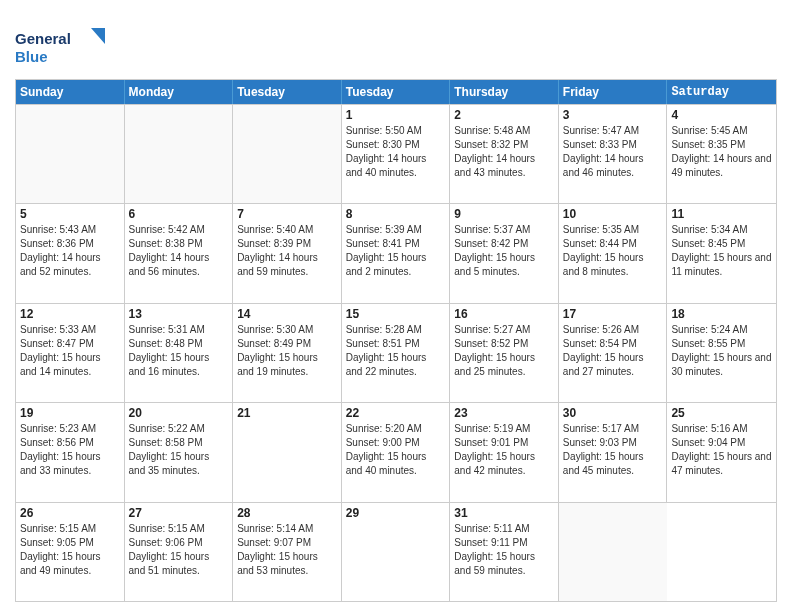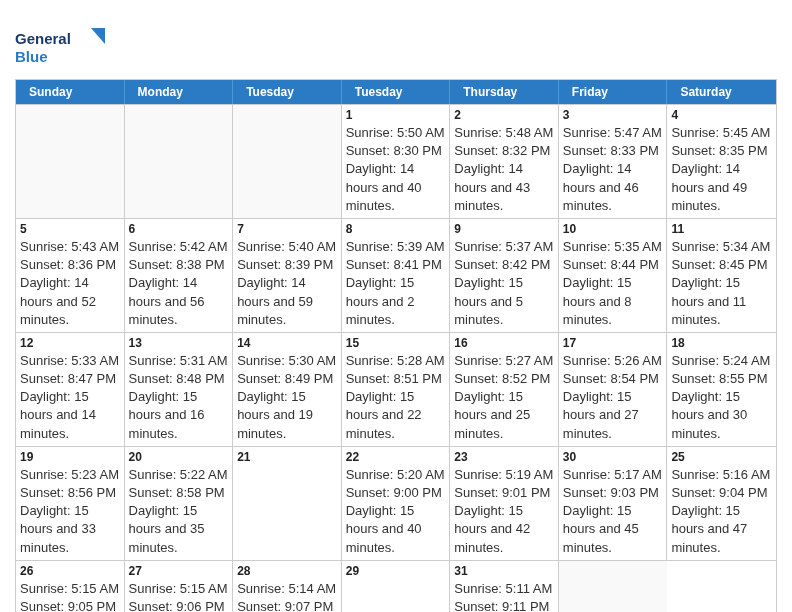--- a/index.html
+++ b/index.html
@@ -48,26 +48,27 @@
     }
     .cal-header-row {
       display: grid;
       grid-template-columns: repeat(7, 1fr);
       background: #2a7ac4;
     }
     .cal-header-cell {
       color: #fff;
       font-size: 12px;
       font-weight: bold;
-      padding: 5px 13px;
+      padding: 5px 4px;
       text-align: left;
       border-right: 1px solid #4a9ad4;
     }
     .cal-header-cell:last-child {
       border-right: none;
+      font-family: Liberation Mono, monospace;
     }
     .cal-body {
       flex: 1;
       display: flex;
       flex-direction: column;
     }
     .cal-row {
       display: grid;
       grid-template-columns: repeat(7, 1fr);
       flex: 1;
@@ -88,21 +89,21 @@
       background: #f9f9f9;
     }
     .day-num {
       font-size: 12px;
       font-weight: bold;
       color: #222;
       margin-bottom: 2px;
       display: block;
     }
     .cell-info {
-      font-size: 13px;
+      font-size: 10px;
       color: #333;
       line-height: 1.4;
     }
   </style>
 </head>
 <body>
 
 <div class="page">
   <div class="header">
     <div class="logo">

